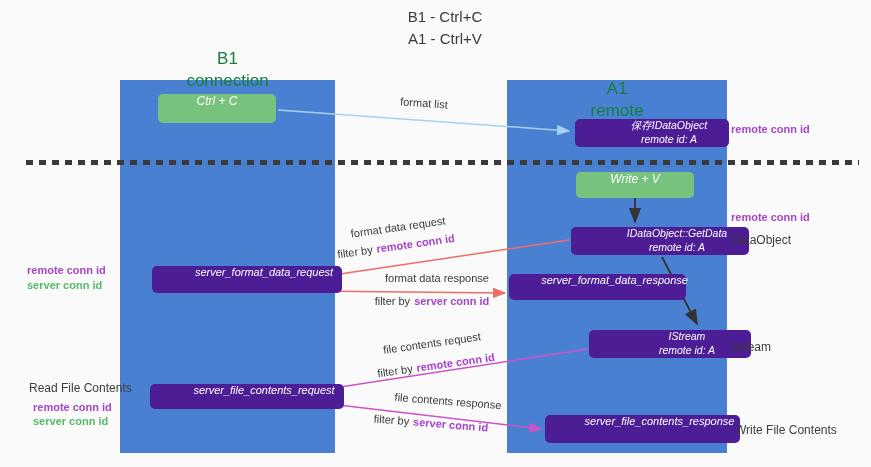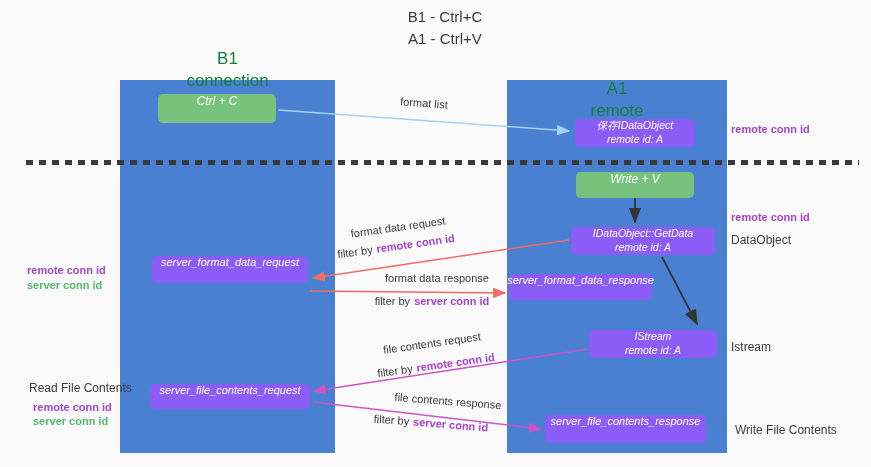--- a/index.html
+++ b/index.html
@@ -17,21 +17,21 @@
   .lifeline-right{left:507px;width:220px;}
 
   .dashed{position:absolute;left:26px;top:160px;width:833px;height:5px;z-index:3;
     background:repeating-linear-gradient(90deg,#3a3a3a 0 7px,transparent 7px 13px);}
 
   .svg-layer{position:absolute;left:0;top:0;z-index:4;pointer-events:none;}
 
   .box{position:absolute;z-index:5;display:flex;flex-direction:column;align-items:center;
     color:#fff;text-align:center;border-radius:5px;font-style:italic;}
   .box-green{background:#77c37e;font-size:12px;}
-  .box-orange{background:#8b5cf6;font-size:11px;}
+  .box-orange{background:#4c1d95;font-size:11px;padding-left:34px;}
   .box .l2{font-size:10.5px;line-height:1.3;}
 
   .lbl{position:absolute;z-index:6;font-size:11px;color:#3b3b3b;white-space:nowrap;}
   .lbl-c{text-align:center;}
   .black12{font-size:12px;color:#3c3c3c;}
   .purple{color:#a645c8;font-weight:bold;}
   .green{color:#55b96b;font-weight:bold;}
   .filter-prefix{margin-right:4px;}
   .rot-m8{transform:rotate(-8deg);}
   .rot-p4{transform:rotate(4deg);}
@@ -96,21 +96,21 @@
 
   <div class="box box-green" style="left:576px;top:172px;width:118px;height:26px;">
     <div>Write + V</div>
   </div>
 
   <div class="box box-orange" style="left:571px;top:227px;width:144px;height:28px;">
     <div class="l2">IDataObject::GetData</div>
     <div class="l2">remote id: A</div>
   </div>
 
-  <div class="box box-orange" style="left:152px;top:256px;width:156px;height:27px;">
+  <div class="box box-orange" style="left:152px;top:266px;width:156px;height:27px;">
     <div>server_format_data_request</div>
   </div>
 
   <div class="box box-orange" style="left:509px;top:274px;width:143px;height:26px;">
     <div>server_format_data_response</div>
   </div>
 
   <div class="box box-orange" style="left:589px;top:330px;width:128px;height:28px;">
     <div class="l2">IStream</div>
     <div class="l2">remote id: A</div>

